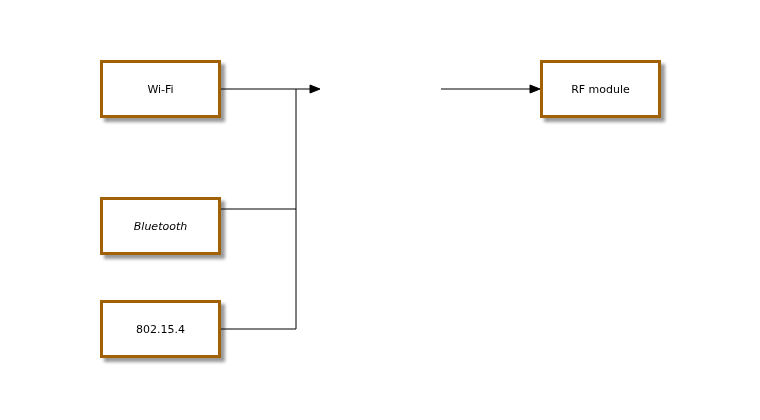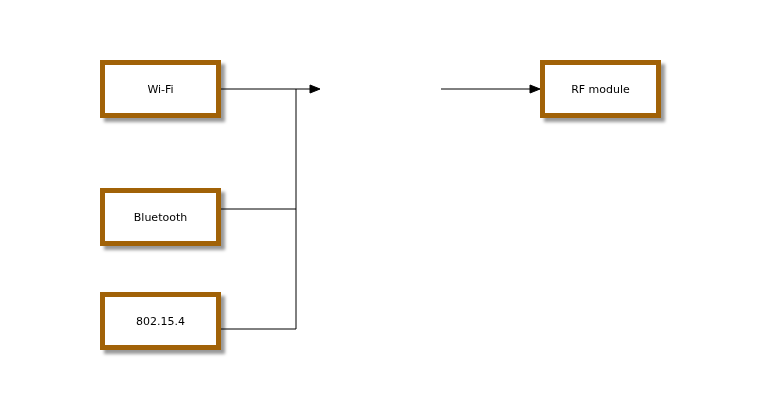--- a/index.html
+++ b/index.html
@@ -13,21 +13,21 @@
     width: 760px;
     height: 420px;
     background: #ffffff;
     overflow: hidden;
   }
   .node {
     position: absolute;
     width: 121px;
     height: 58px;
     background: #ffffff;
-    border: 5px solid #a16207;
+    border: 3px solid #a16207;
     box-shadow: 4px 4px 3px rgba(0, 0, 0, 0.40);
     display: flex;
     align-items: center;
     justify-content: center;
     box-sizing: border-box;
   }
   .node-label {
     font-size: 11px;
     color: #000000;
     white-space: nowrap;
@@ -67,25 +67,25 @@
     <line x1="221" y1="329" x2="296" y2="329"></line>
 
     <line x1="441" y1="89" x2="530" y2="89"></line>
     <polygon points="540,89 530,85 530,93"></polygon>
   </svg>
 
   <div class="node" style="left:100px; top:60px;">
     <span class="node-label">Wi-Fi</span>
   </div>
 
-  <div class="node" style="left:100px; top:188px;">
+  <div class="node" style="left:100px; top:197px;font-style:italic;">
     <span class="node-label">Bluetooth</span>
   </div>
 
-  <div class="node" style="left:100px; top:292px;">
+  <div class="node" style="left:100px; top:300px;">
     <span class="node-label">802.15.4</span>
   </div>
 
 
   <div class="node" style="left:540px; top:60px;">
     <span class="node-label">RF module</span>
   </div>
 
 </div>
 

